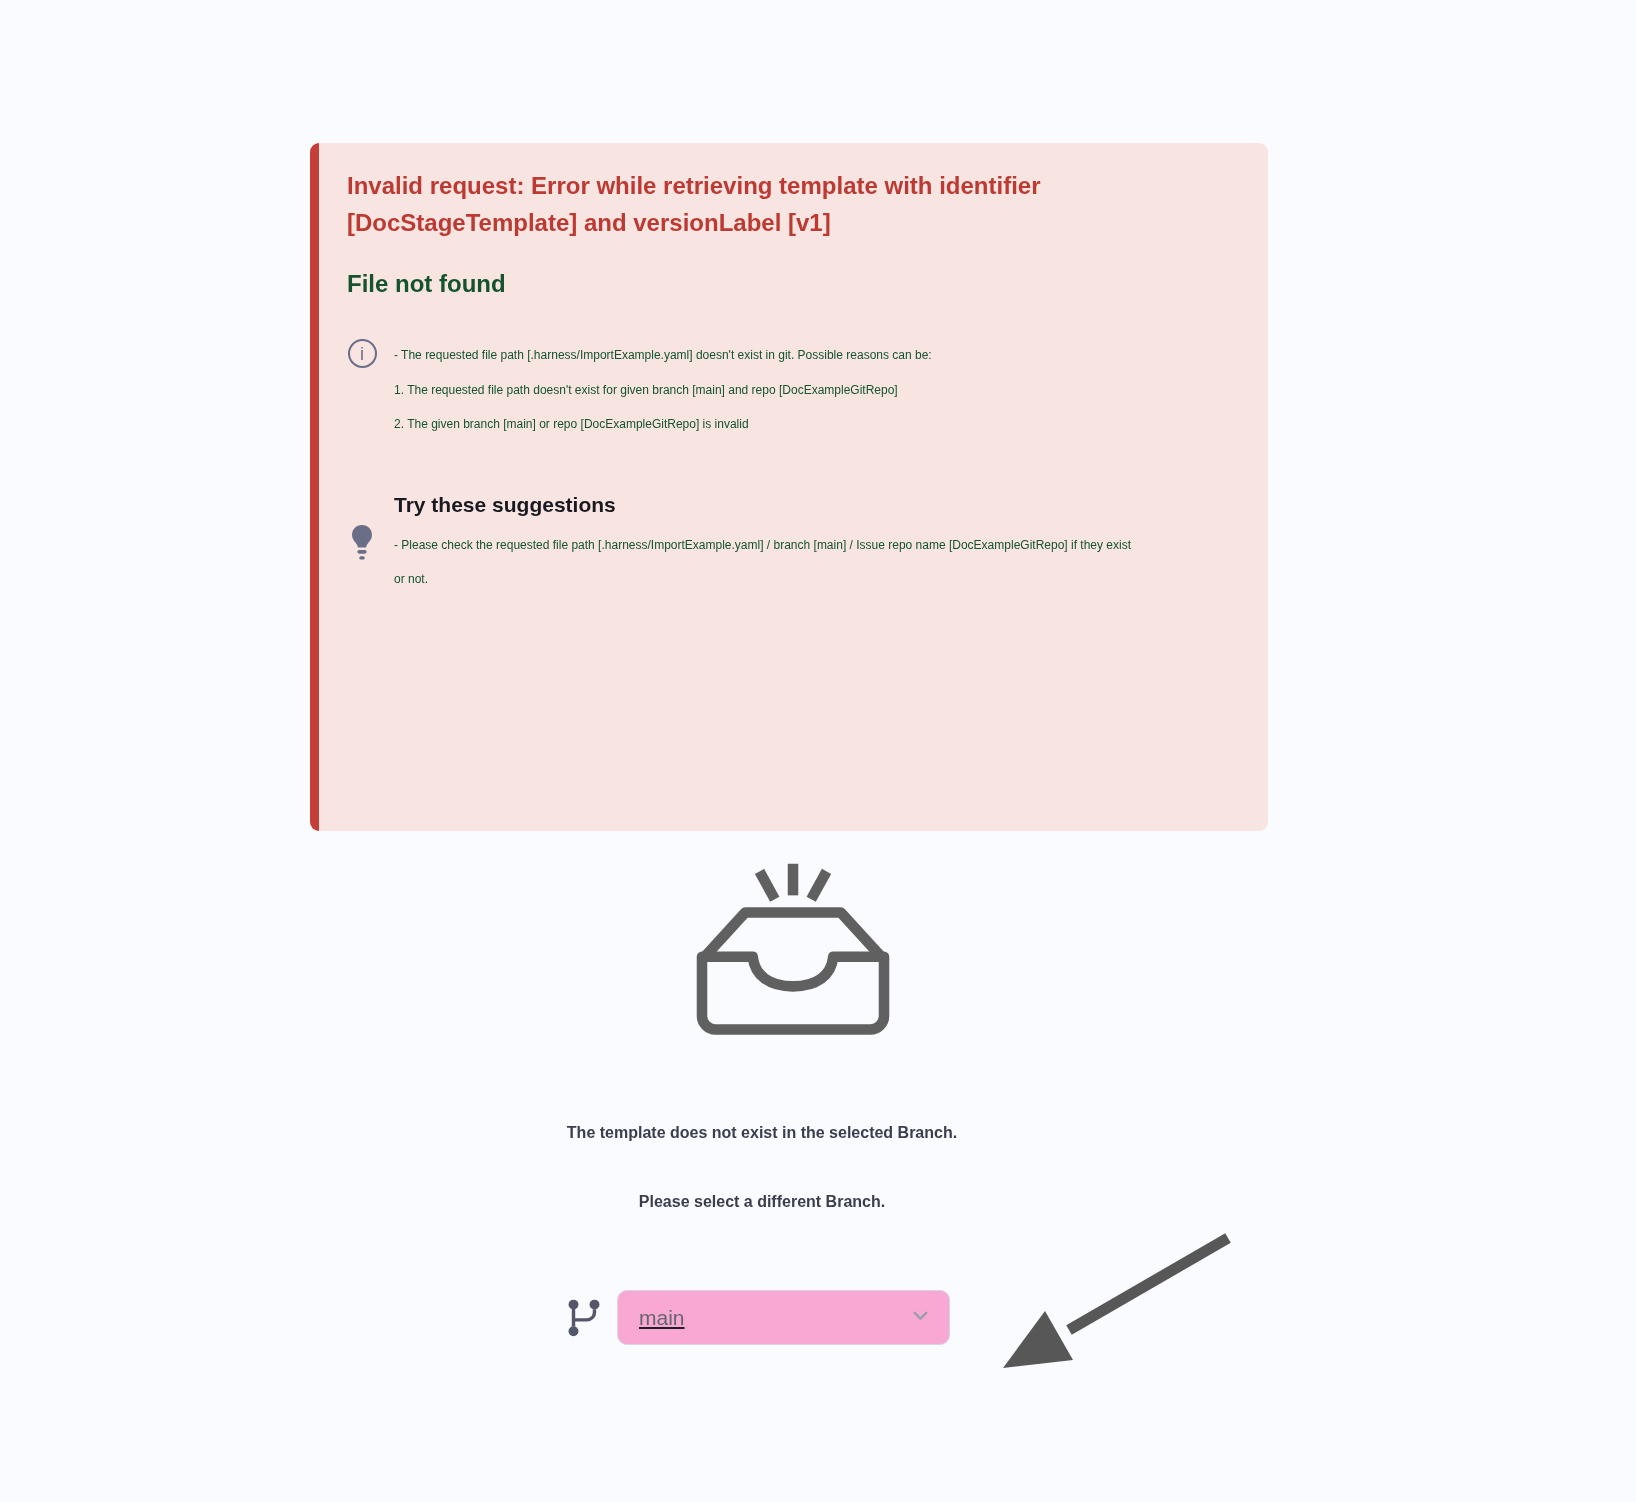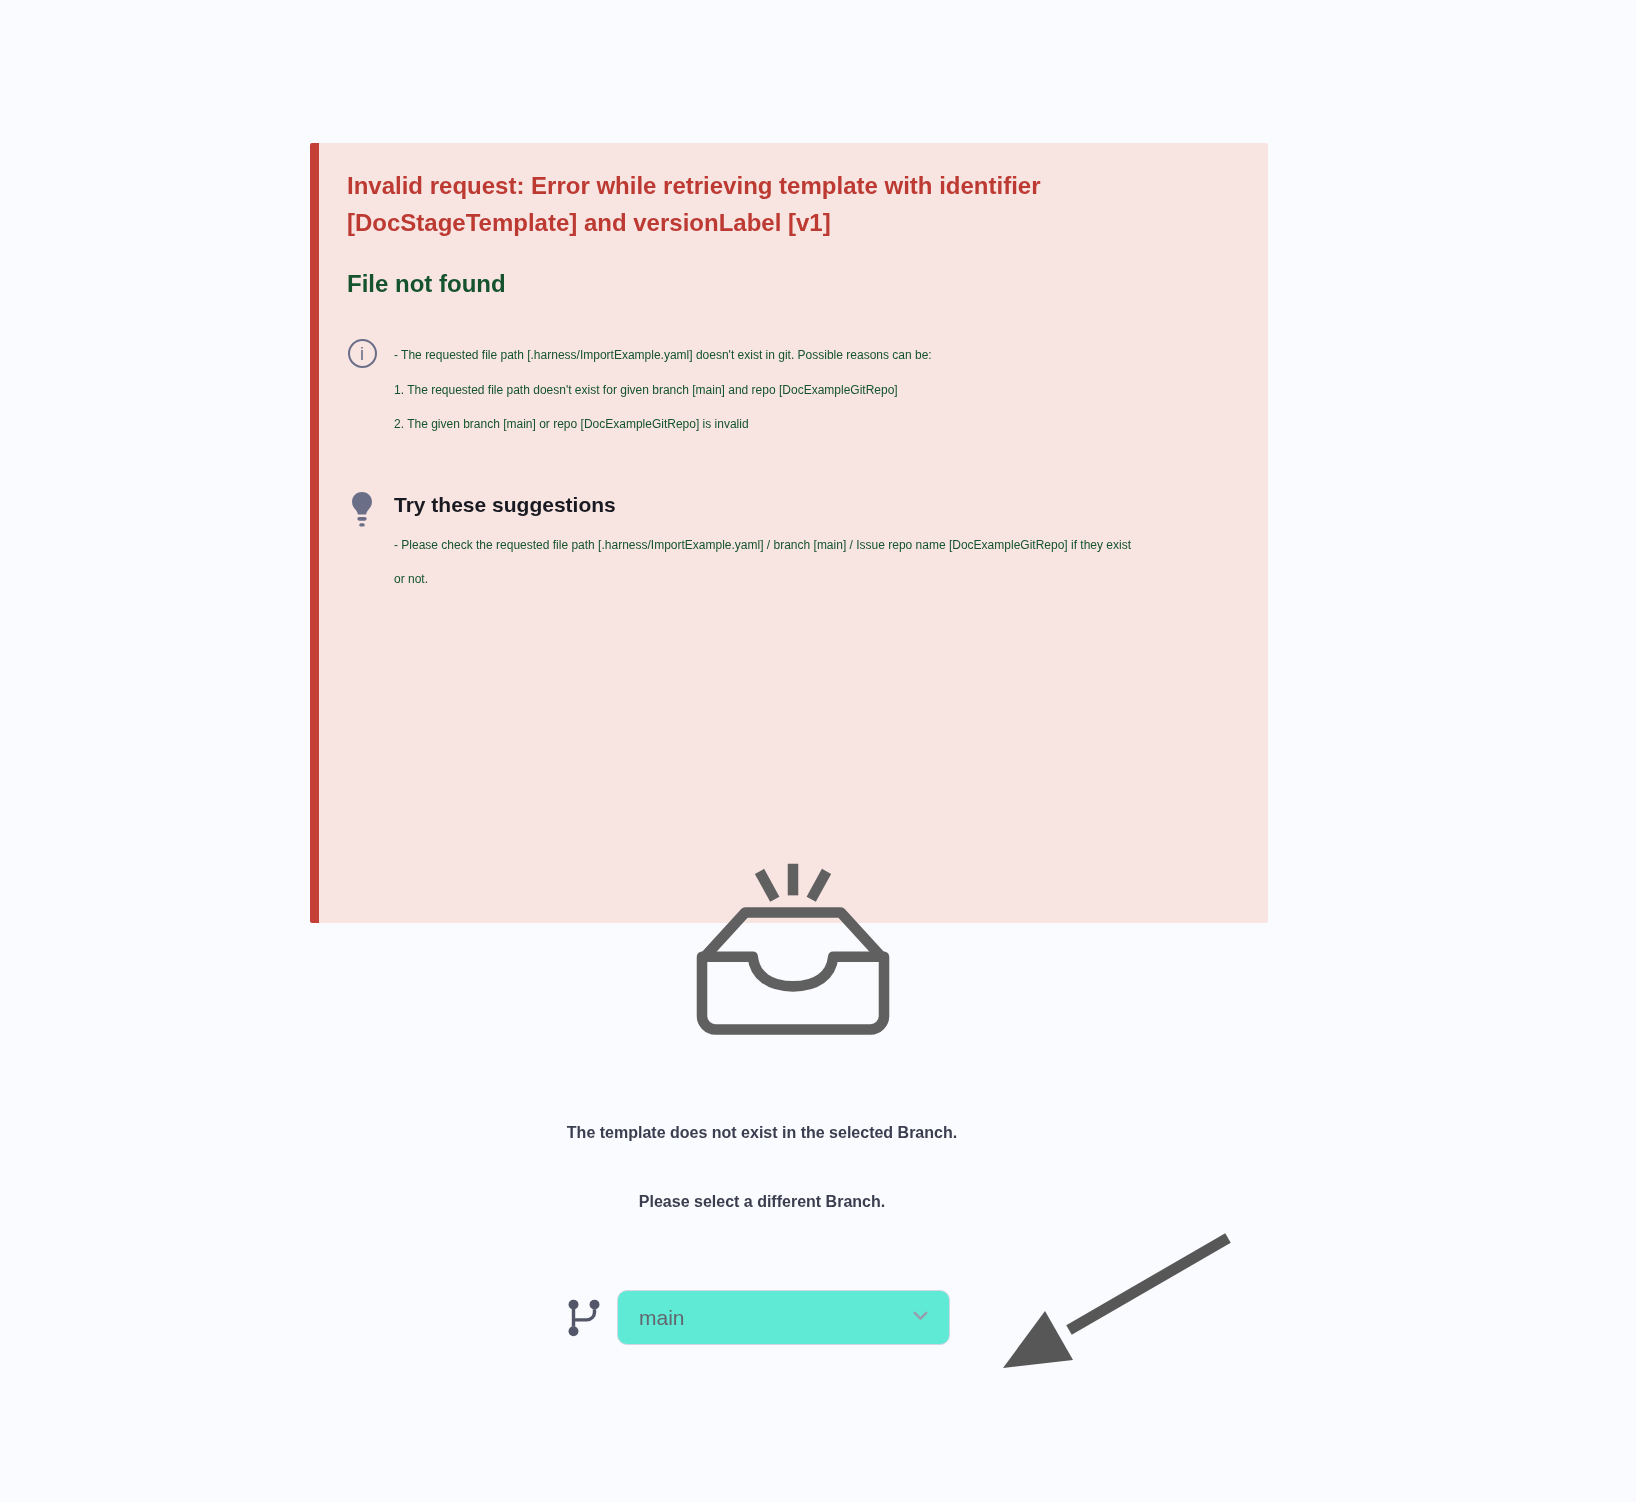--- a/index.html
+++ b/index.html
@@ -11,24 +11,24 @@
     color: #1f2028;
     overflow: hidden;
   }
 
   
   .error-banner {
     position: absolute;
     left: 310px;
     top: 143px;
     width: 958px;
-    height: 780px;
+    height: 688px;
     background: #f8e5e2;
     border-left: 9px solid #c63f36;
-    border-radius: 2px;
+    border-radius: 9px;
     padding: 24px 44px 40px 28px;
   }
   .error-title {
     color: #bd3a33;
     font-size: 24px;
     line-height: 37px;
     font-weight: 700;
     margin-bottom: 29px;
     max-width: 860px;
   }
@@ -36,21 +36,21 @@
     color: #14532d;
     font-size: 24px;
     font-weight: 700;
     margin-bottom: 40px;
   }
   .banner-section {
     display: flex;
     align-items: flex-start;
     gap: 17px;
   }
-  .banner-section + .banner-section { margin-top: 48px; }
+  .banner-section + .banner-section { margin-top: 48px; align-items: center; }
   .section-icon-col {
     width: 30px;
     flex: 0 0 30px;
     display: flex;
     justify-content: center;
     padding-top: 1px;
   }
   .info-circle {
     width: 29px; height: 29px;
     border: 2px solid #6a6e87;
@@ -100,28 +100,29 @@
     position: absolute;
     left: 563px;
     top: 1296px;
   }
   .branch-select {
     position: absolute;
     left: 617px;
     top: 1290px;
     width: 333px;
     height: 55px;
-    background: #5eead4;
+    background: #f9a8d4;
     border: 1px solid #d3d6e4;
     border-radius: 10px;
     display: flex;
     align-items: center;
     justify-content: space-between;
     padding: 0 18px 0 21px;
     cursor: pointer;
+    text-decoration: underline;
   }
   .branch-select-value {
     font-size: 21px;
     color: #64666f;
   }
 
   
   .pointer-arrow {
     position: absolute;
     left: 995px;

